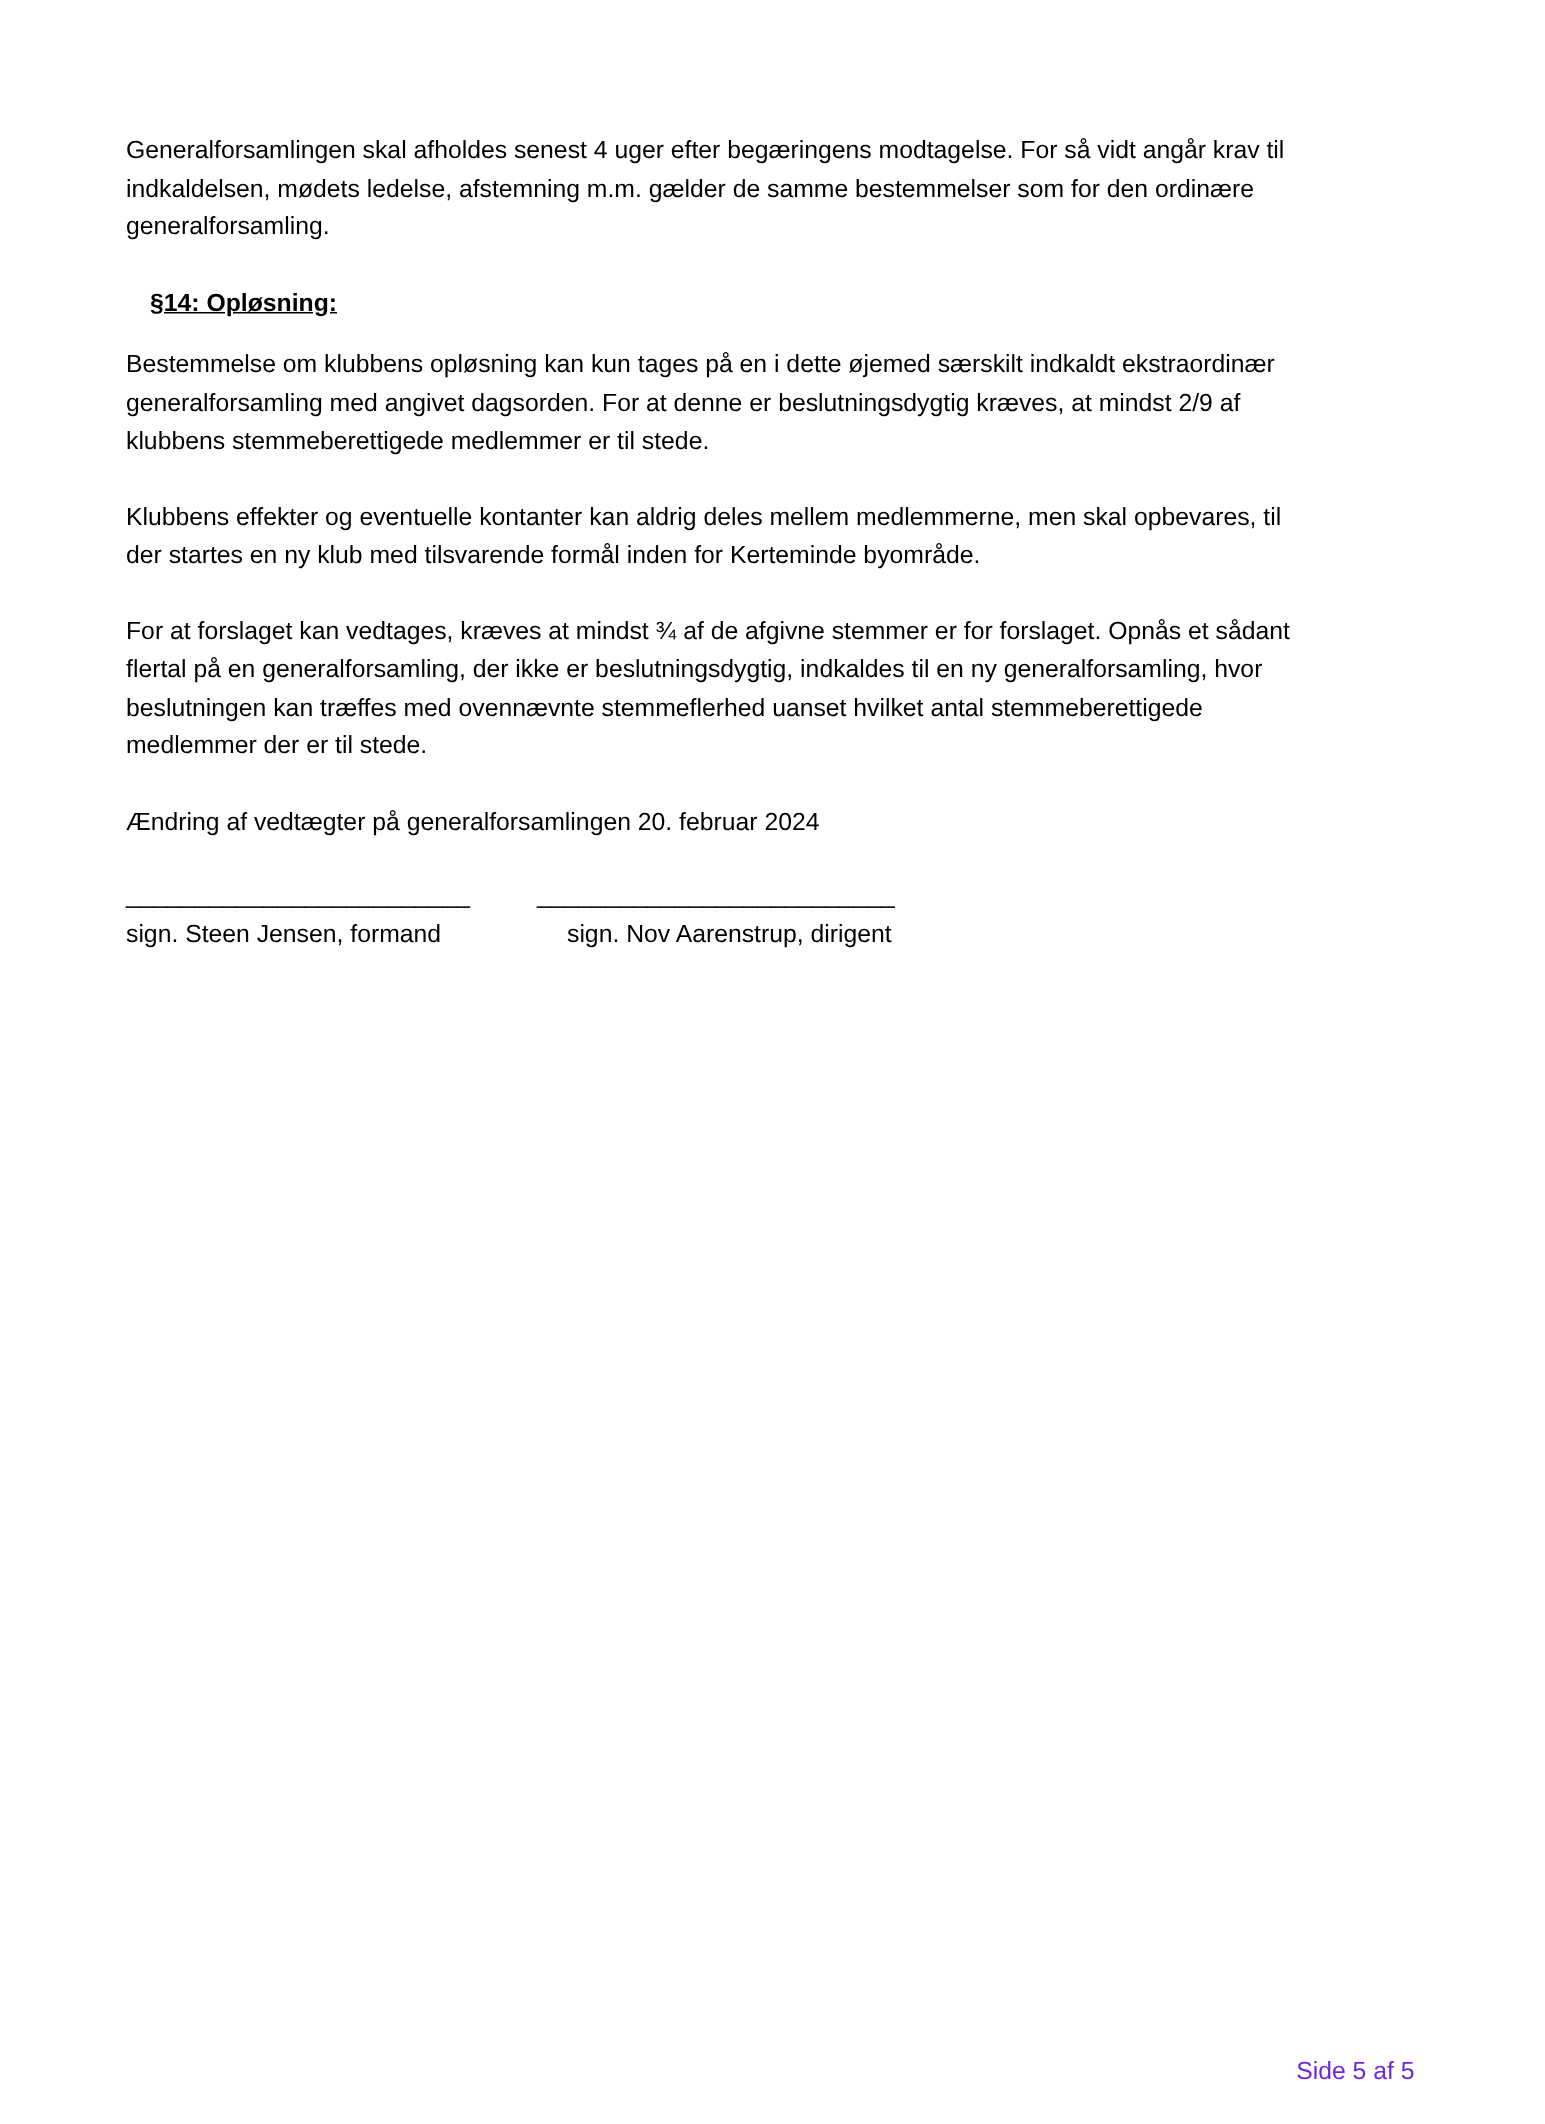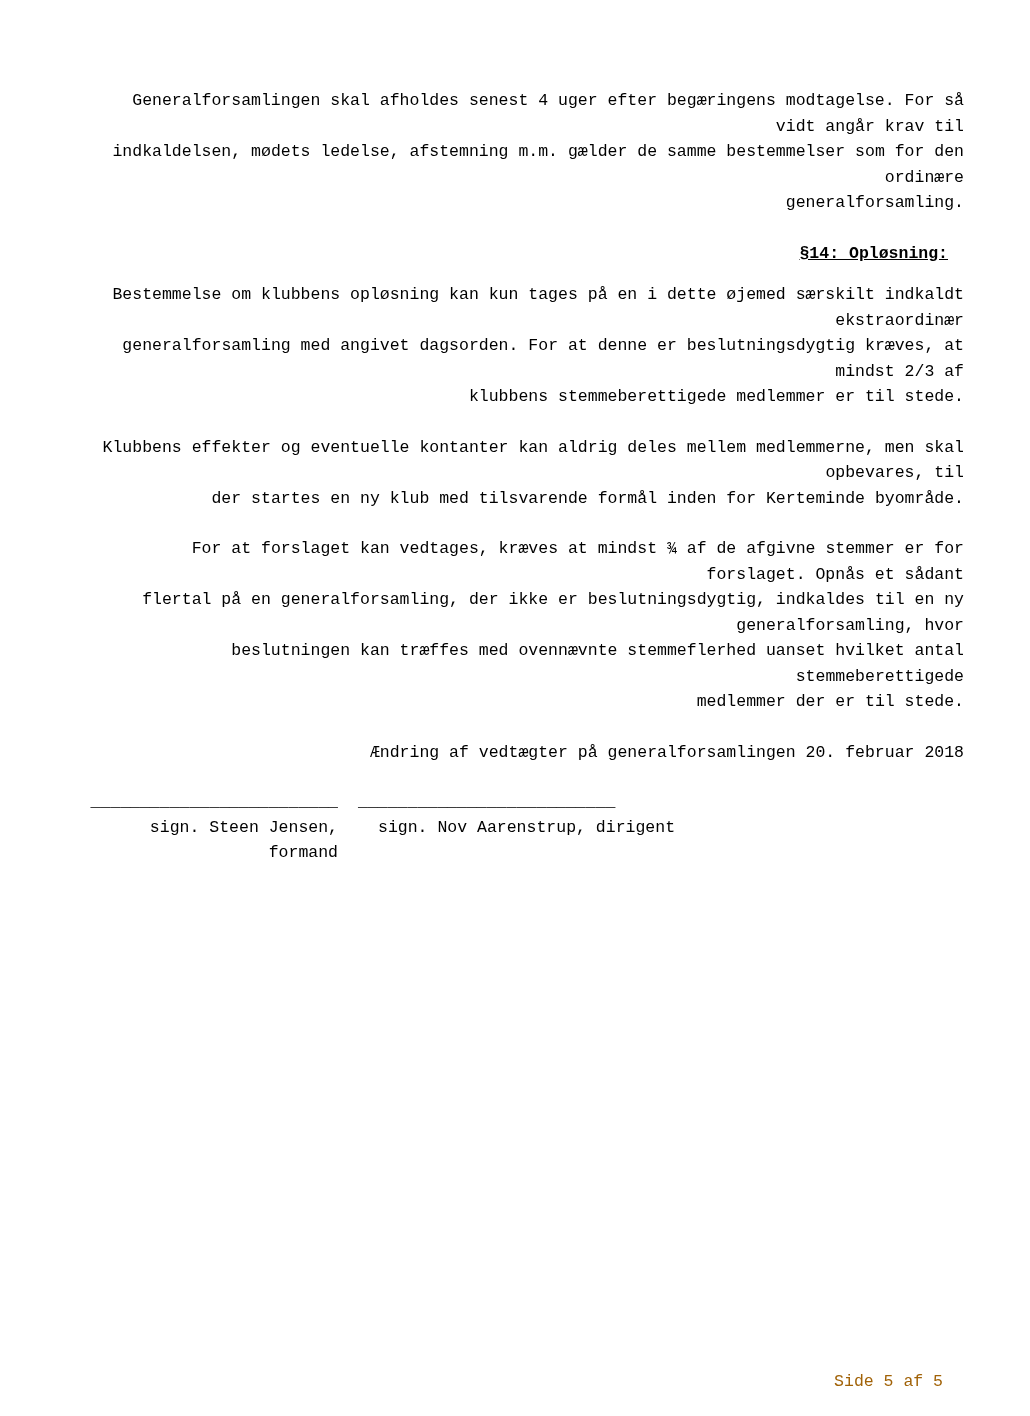--- a/index.html
+++ b/index.html
@@ -5,26 +5,25 @@
   html, body {
     margin: 0;
     padding: 0;
     background: #ffffff;
   }
   .page {
     position: relative;
     width: 1030px;
     height: 1416px;
     background: #ffffff;
-    font-family: Liberation Mono, monospace;
+    font-family: Liberation Sans, sans-serif;
     font-size: 16.5px;
     line-height: 25.5px;
     color: #000000;
     overflow: hidden;
-    text-align: right;
   }
   .content {
     position: absolute;
     left: 84px;
     top: 88px;
     width: 880px;
   }
   .para {
     margin: 0 0 25px 0;
     white-space: pre-wrap;
@@ -54,48 +53,48 @@
   .sig-line {
     letter-spacing: 0;
     white-space: pre;
   }
   .footer {
     position: absolute;
     top: 1369px;
     right: 87px;
     font-size: 16.5px;
     line-height: 25.5px;
-    color: #a16207;
+    color: #6d28d9;
   }
 </style>
 </head>
 <body>
 
 <div class="page">
   <div class="content">
 
     <p class="para">Generalforsamlingen skal afholdes senest 4 uger efter begæringens modtagelse. For så vidt angår krav til
 indkaldelsen, mødets ledelse, afstemning m.m. gælder de samme bestemmelser som for den ordinære
 generalforsamling.</p>
 
     <h2 class="section-heading">§14: Opløsning:</h2>
 
     <p class="para">Bestemmelse om klubbens opløsning kan kun tages på en i dette øjemed særskilt indkaldt ekstraordinær
-generalforsamling med angivet dagsorden. For at denne er beslutningsdygtig kræves, at mindst 2/3 af
+generalforsamling med angivet dagsorden. For at denne er beslutningsdygtig kræves, at mindst 2/9 af
 klubbens stemmeberettigede medlemmer er til stede.</p>
 
     <p class="para">Klubbens effekter og eventuelle kontanter kan aldrig deles mellem medlemmerne, men skal opbevares, til
 der startes en ny klub med tilsvarende formål inden for Kerteminde byområde.</p>
 
     <p class="para">For at forslaget kan vedtages, kræves at mindst ¾ af de afgivne stemmer er for forslaget. Opnås et sådant
 flertal på en generalforsamling, der ikke er beslutningsdygtig, indkaldes til en ny generalforsamling, hvor
 beslutningen kan træffes med ovennævnte stemmeflerhed uanset hvilket antal stemmeberettigede
 medlemmer der er til stede.</p>
 
-    <p class="para amendment">Ændring af vedtægter på generalforsamlingen 20. februar 2018</p>
+    <p class="para amendment">Ændring af vedtægter på generalforsamlingen 20. februar 2024</p>
 
     <div class="sig-block">
       <div class="sig-row">
         <span class="sig-col-left sig-line">_________________________</span>
         <span class="sig-line">__________________________</span>
       </div>
       <div class="sig-row">
         <span class="sig-col-left">sign. Steen Jensen, formand</span>
         <span class="sig-name-right">sign. Nov Aarenstrup, dirigent</span>
       </div>

